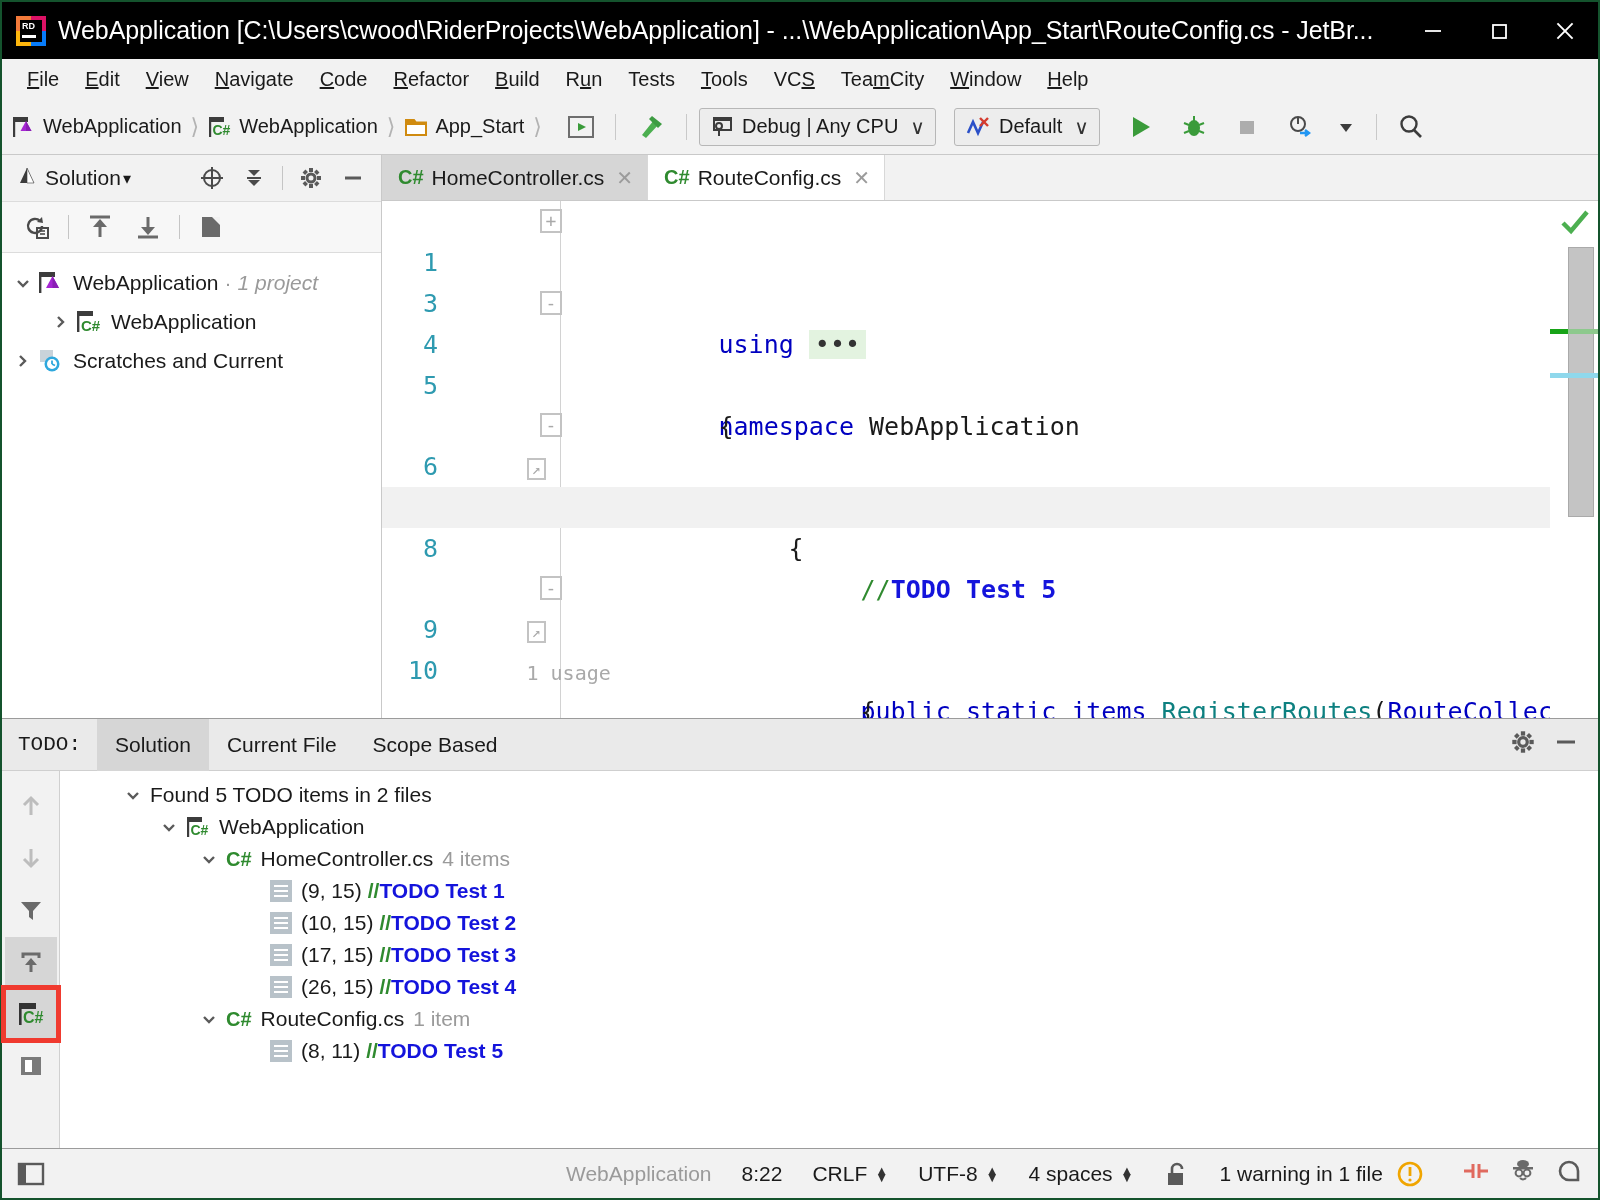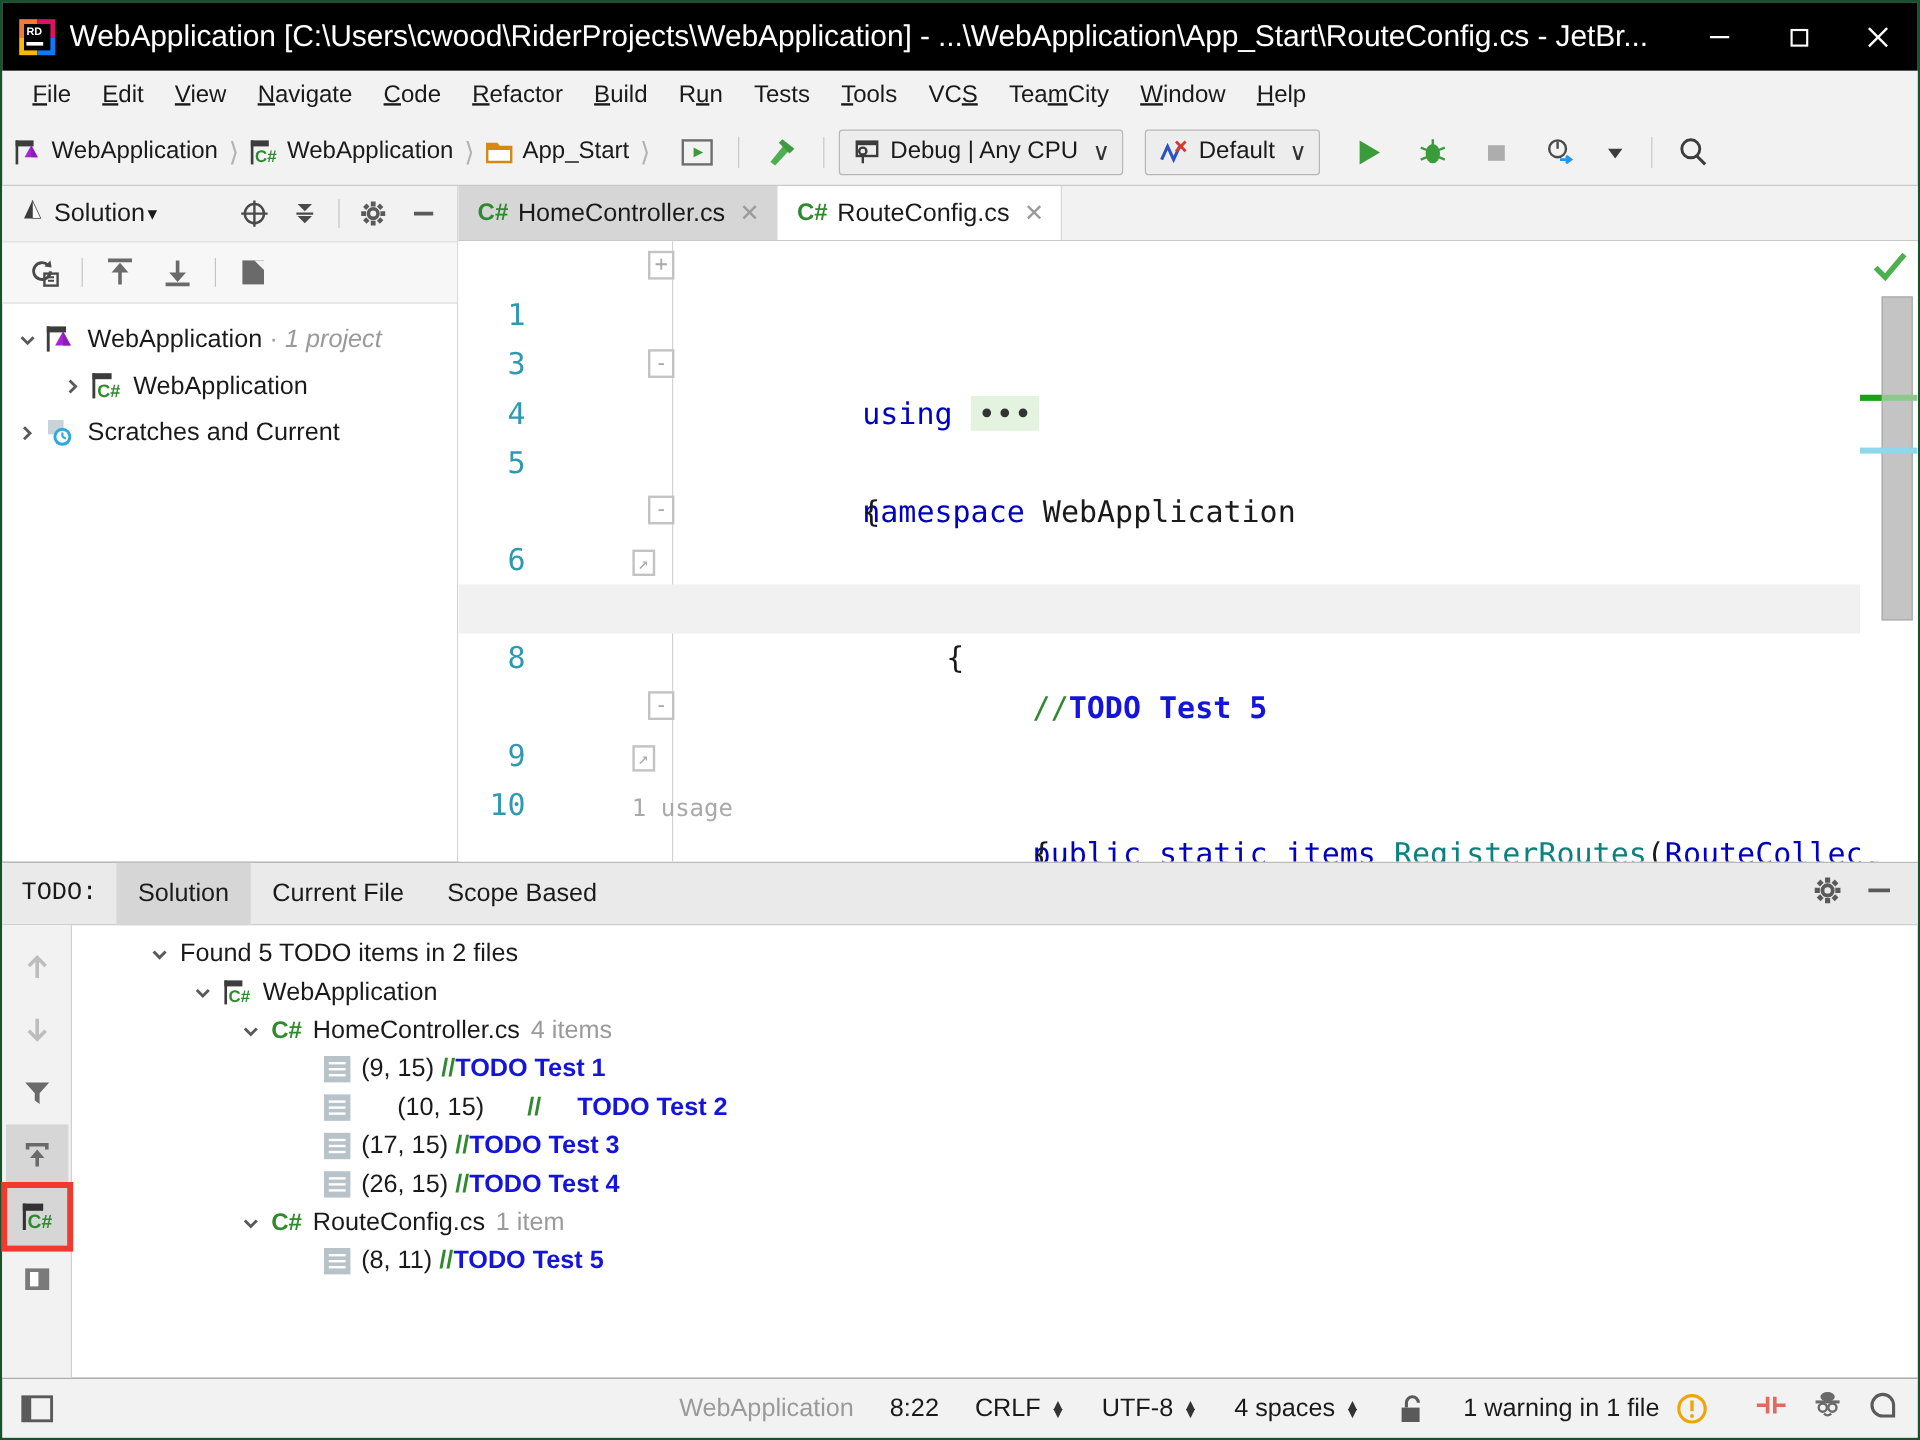--- a/index.html
+++ b/index.html
@@ -699,21 +699,21 @@
             <span class="listicon">
                 <i style="top:5px"></i>
                 <i style="top:10px"></i>
                 <i style="top:15px"></i>
               </span>
           </span>
           <span class="coord">(9, 15)</span>
           <span class="slashes">//</span>
             <span class="todo-txt">TODO Test 1</span>
         </div>
-        <div class="trow" style="padding-left:210px;gap:30px;">
+        <div class="trow" style="padding-left:210px;">
           <span class="tico">
             <span class="listicon">
                 <i style="top:5px"></i>
                 <i style="top:10px"></i>
                 <i style="top:15px"></i>
               </span>
           </span>
           <span class="coord">(10, 15)</span>
           <span class="slashes">//</span>
             <span class="todo-txt">TODO Test 2</span>

